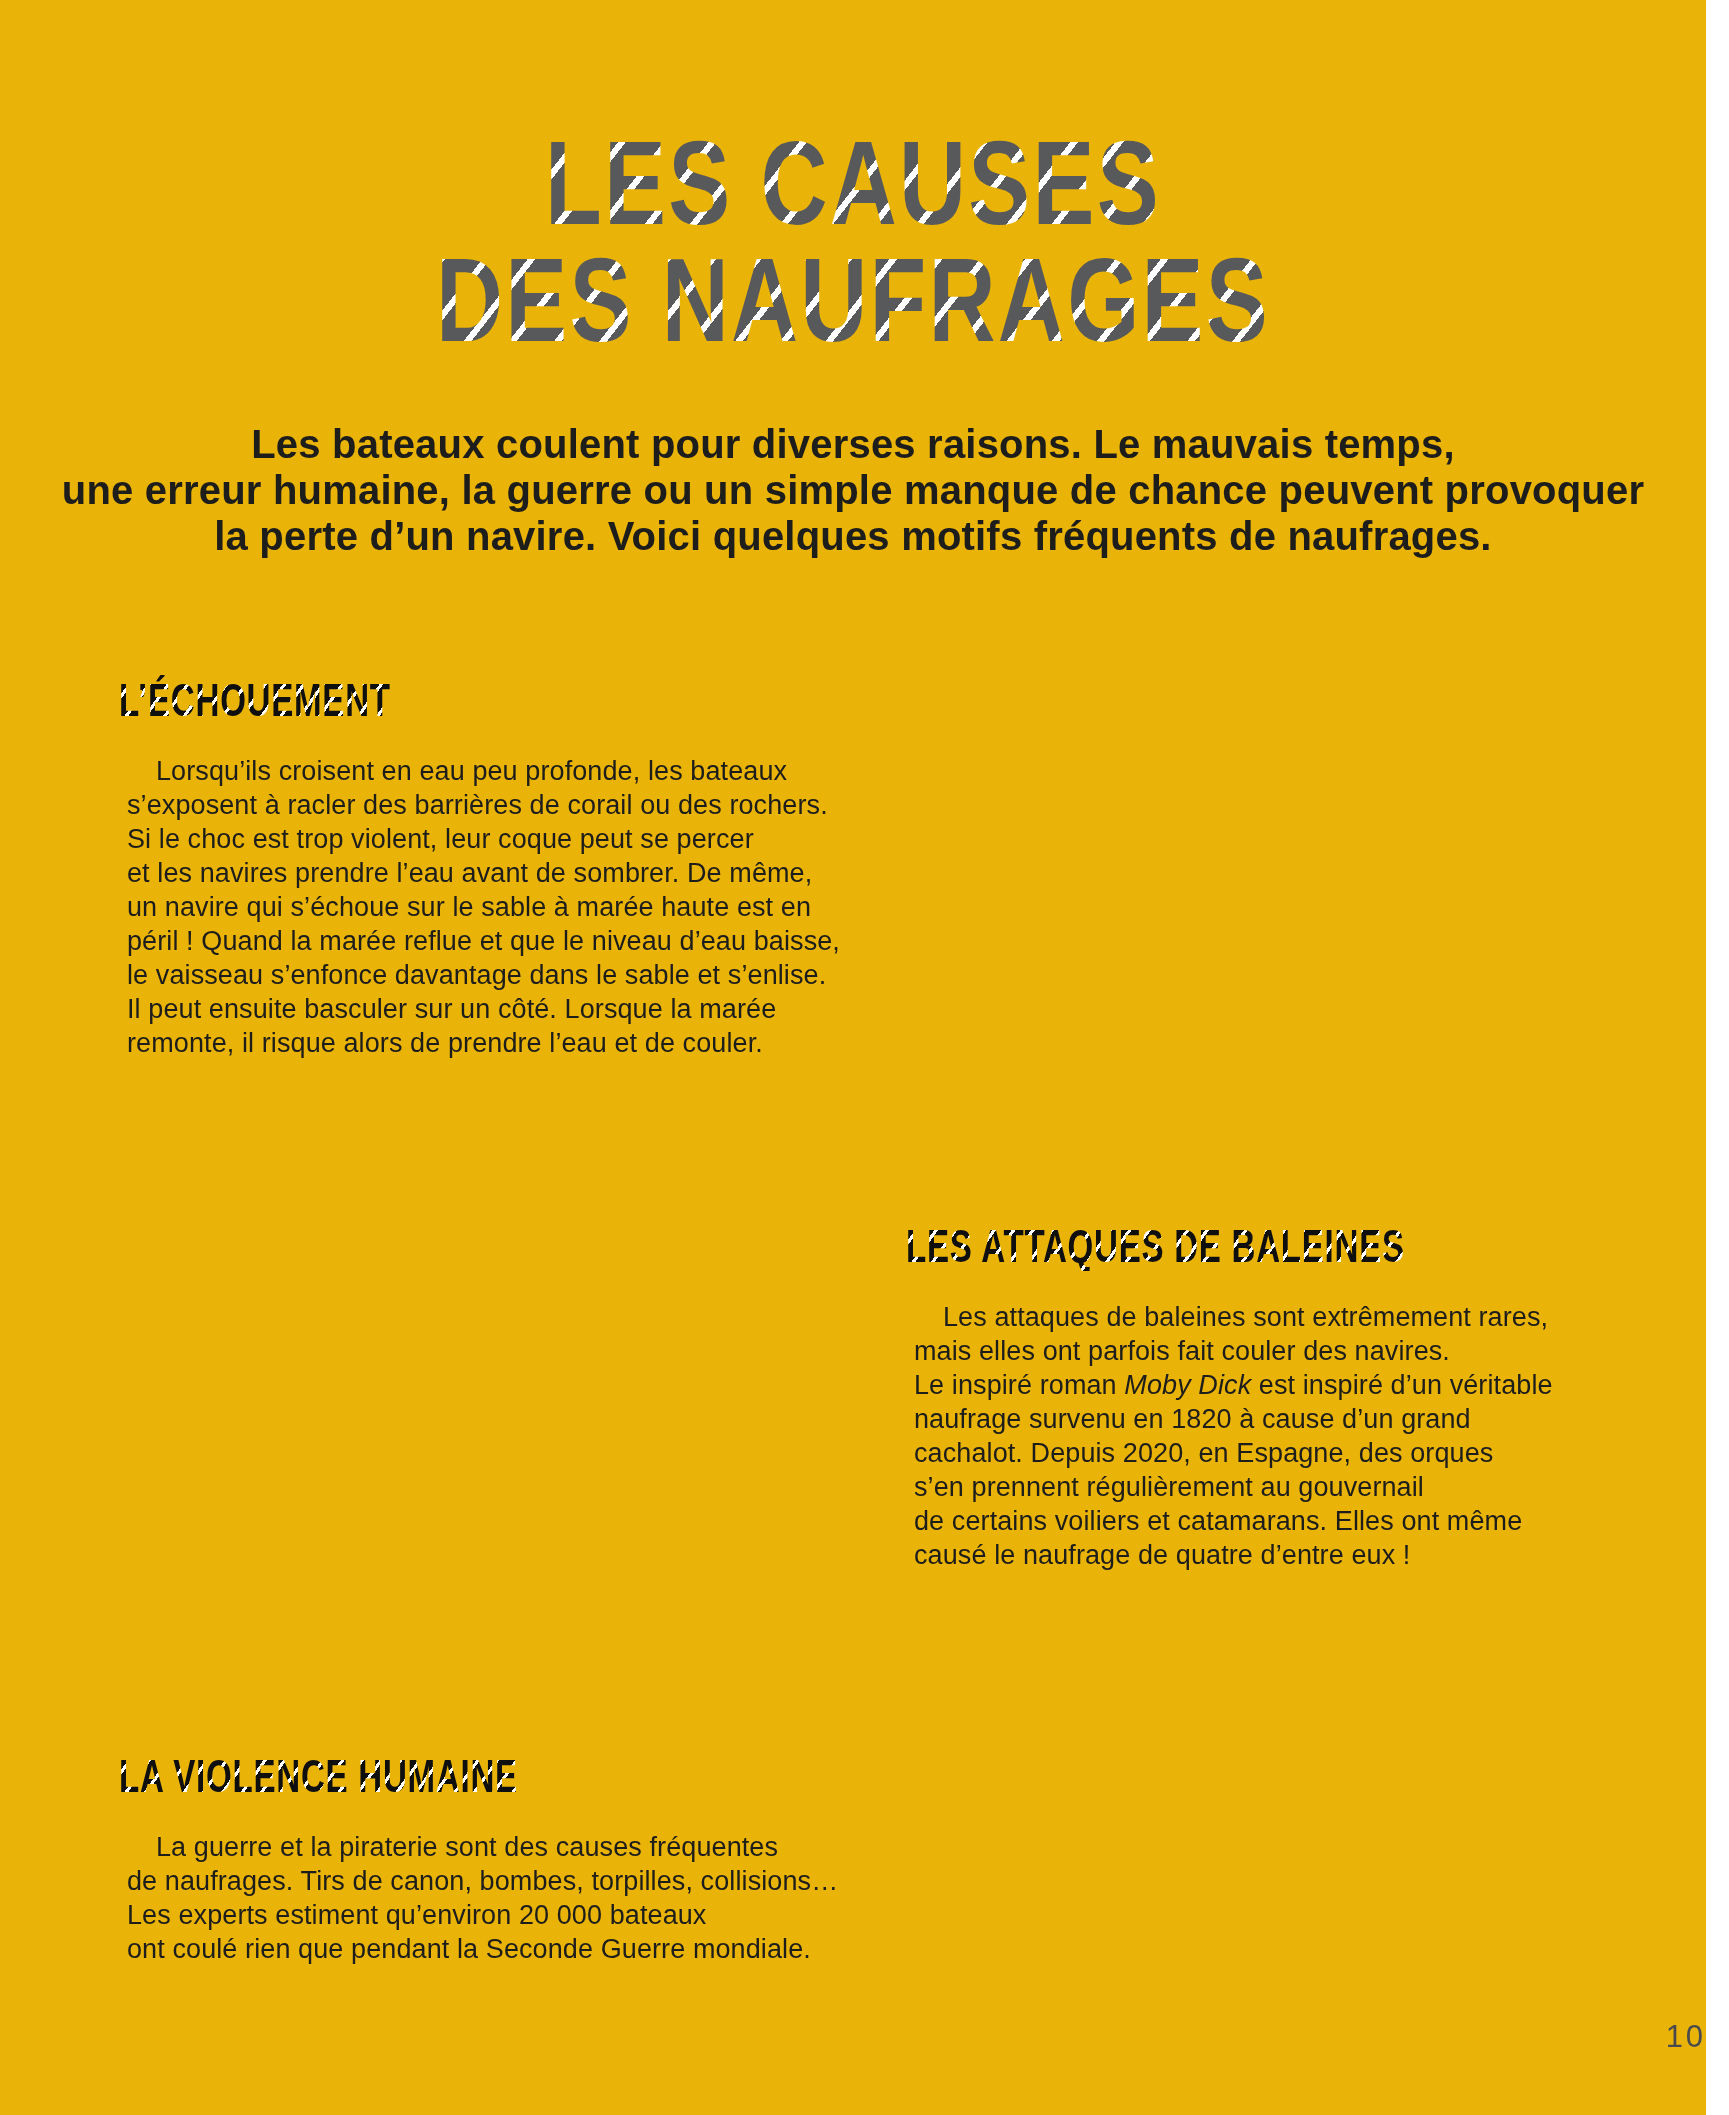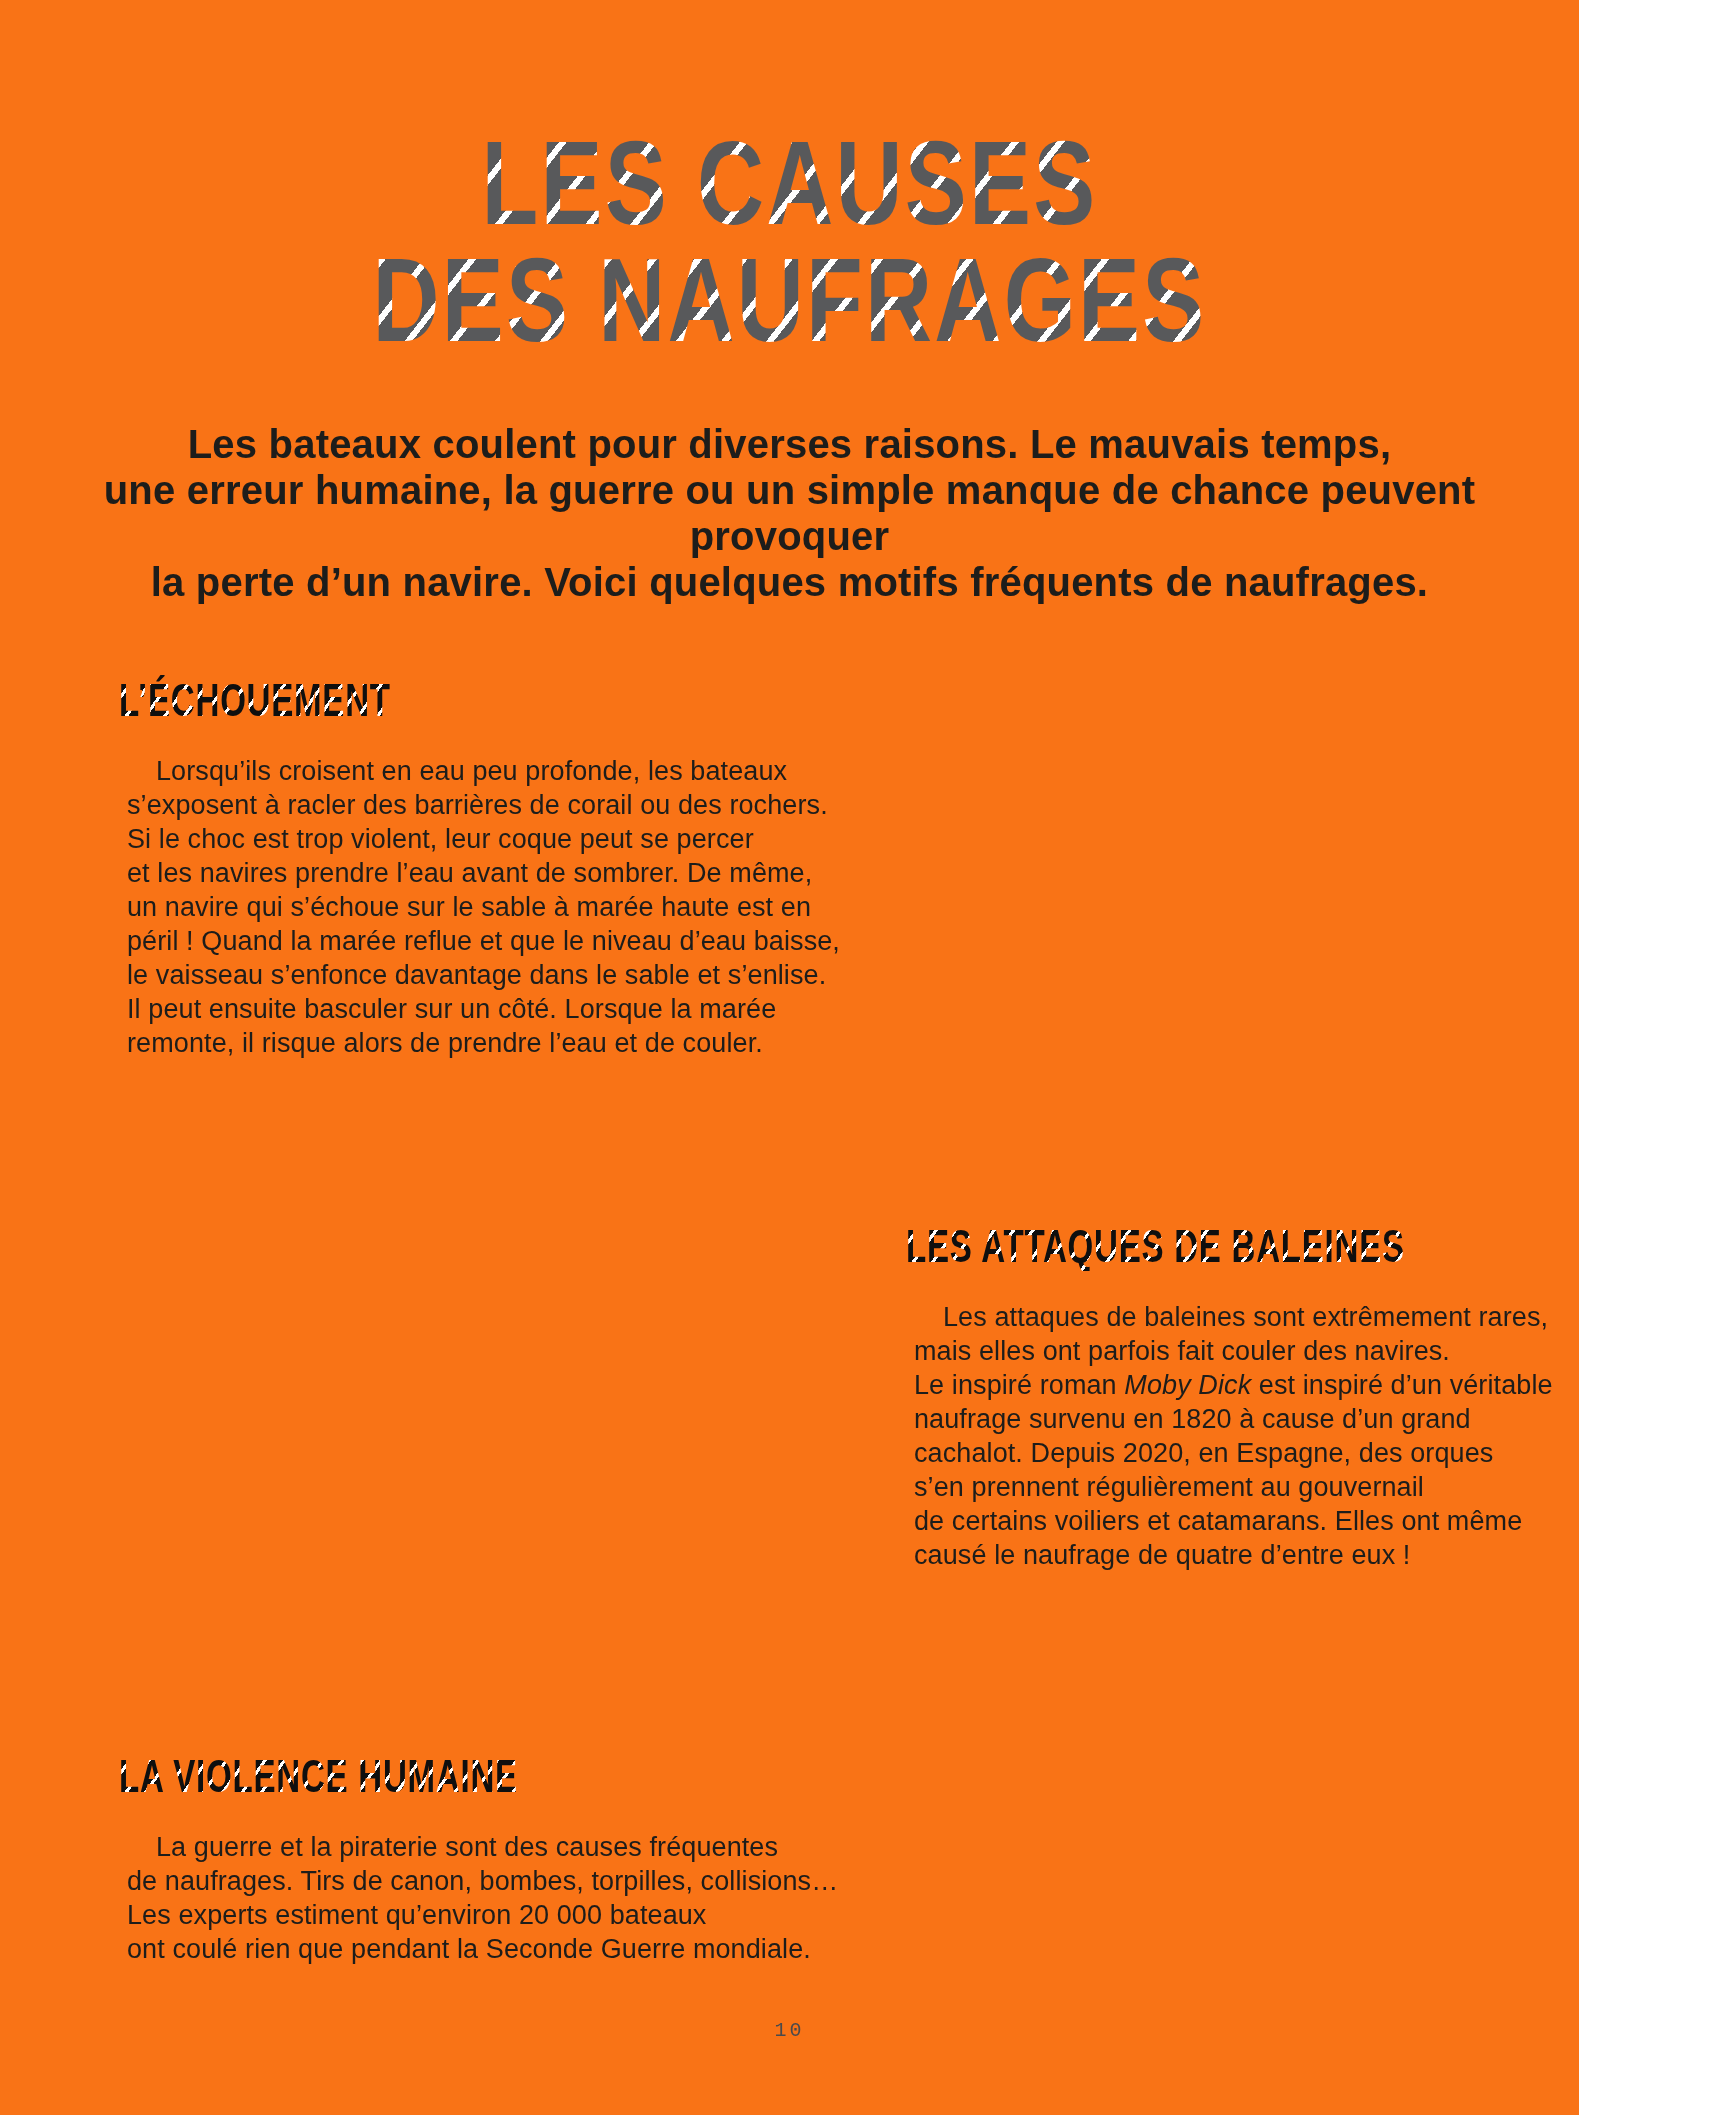--- a/index.html
+++ b/index.html
@@ -2,23 +2,23 @@
 <html lang="fr" style="--title: #58595b; --heading: #0f0f0f; --body: #1d1d1b; --folio: #4a4a4c;"><head>
 <meta charset="utf-8">
 <style>
   html, body {
     margin: 0;
     padding: 0;
     background: #ffffff;
   }
   .page {
     position: relative;
-    width: 1579px;
+    width: 1706px;
     height: 2115px;
-    background: #f97316;
+    background: #eab308;
     overflow: hidden;
     font-family: "Liberation Sans", sans-serif;
     color: var(--body, #1d1d1b);
   }
 
   
   .title {
     position: absolute;
     top: 124px;
     left: 0;
@@ -98,23 +98,23 @@
     color: var(--body, #1d1d1b);
   }
   .sec p em { font-style: italic; }
 
   
   .page-number {
     position: absolute;
     top: 2019px;
     left: 0;
     width: 100%;
-    text-align: center;
-    font-family: Liberation Mono, monospace;
-    font-size: 20px;
+    text-align: right;
+    font-family: Liberation Sans, sans-serif;
+    font-size: 31px;
     letter-spacing: 2.9px;
     color: var(--folio, #4a4a4c);
   }
 </style>
 </head>
 <body>
 
 <div class="page">
 
   <h1 class="title">

